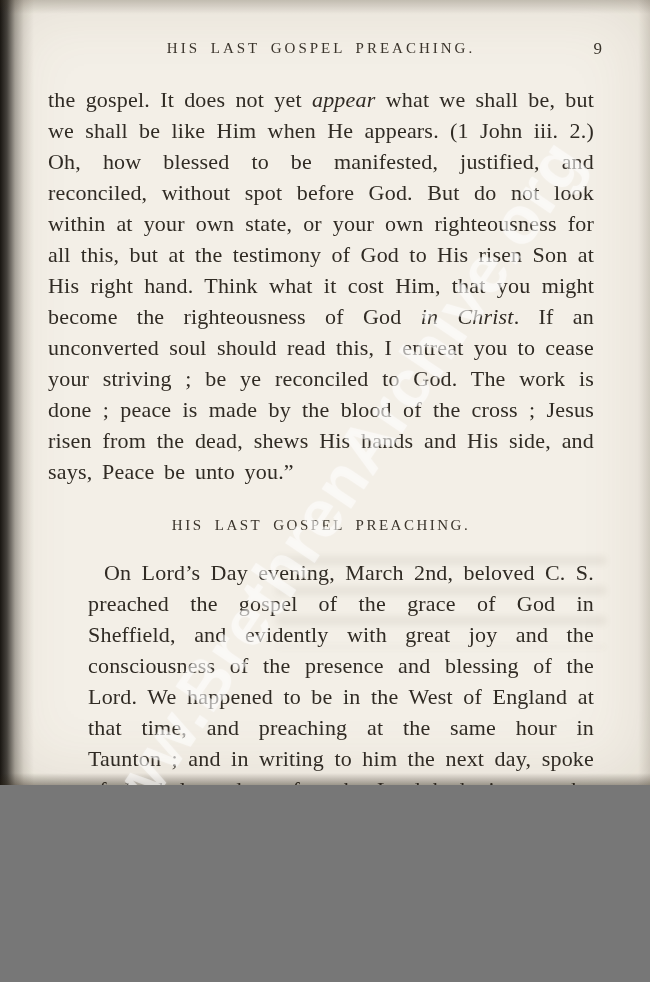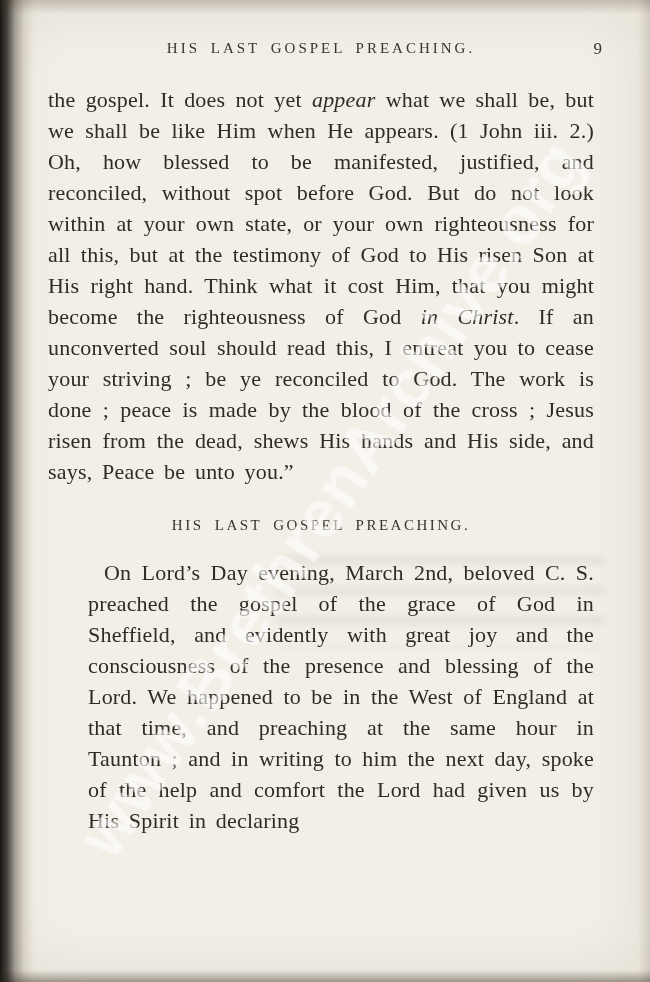--- a/index.html
+++ b/index.html
@@ -1,20 +1,20 @@
 <!DOCTYPE html>
 <html><head>
 <meta charset="utf-8">
 <style>
   html, body { margin: 0; padding: 0; background: #777; }
 
   .page {
     position: relative;
     width: 650px;
-    height: 982px;
+    height: 785px;
     background: #f3efe7;
     overflow: hidden;
     font-family: "Liberation Serif", "DejaVu Serif", serif;
     color: #302b24;
     box-shadow: inset 0 0 70px rgba(115, 95, 60, 0.14);
   }
 
   
   .edge { position: absolute; pointer-events: none; z-index: 3; }
   .edge-left {

